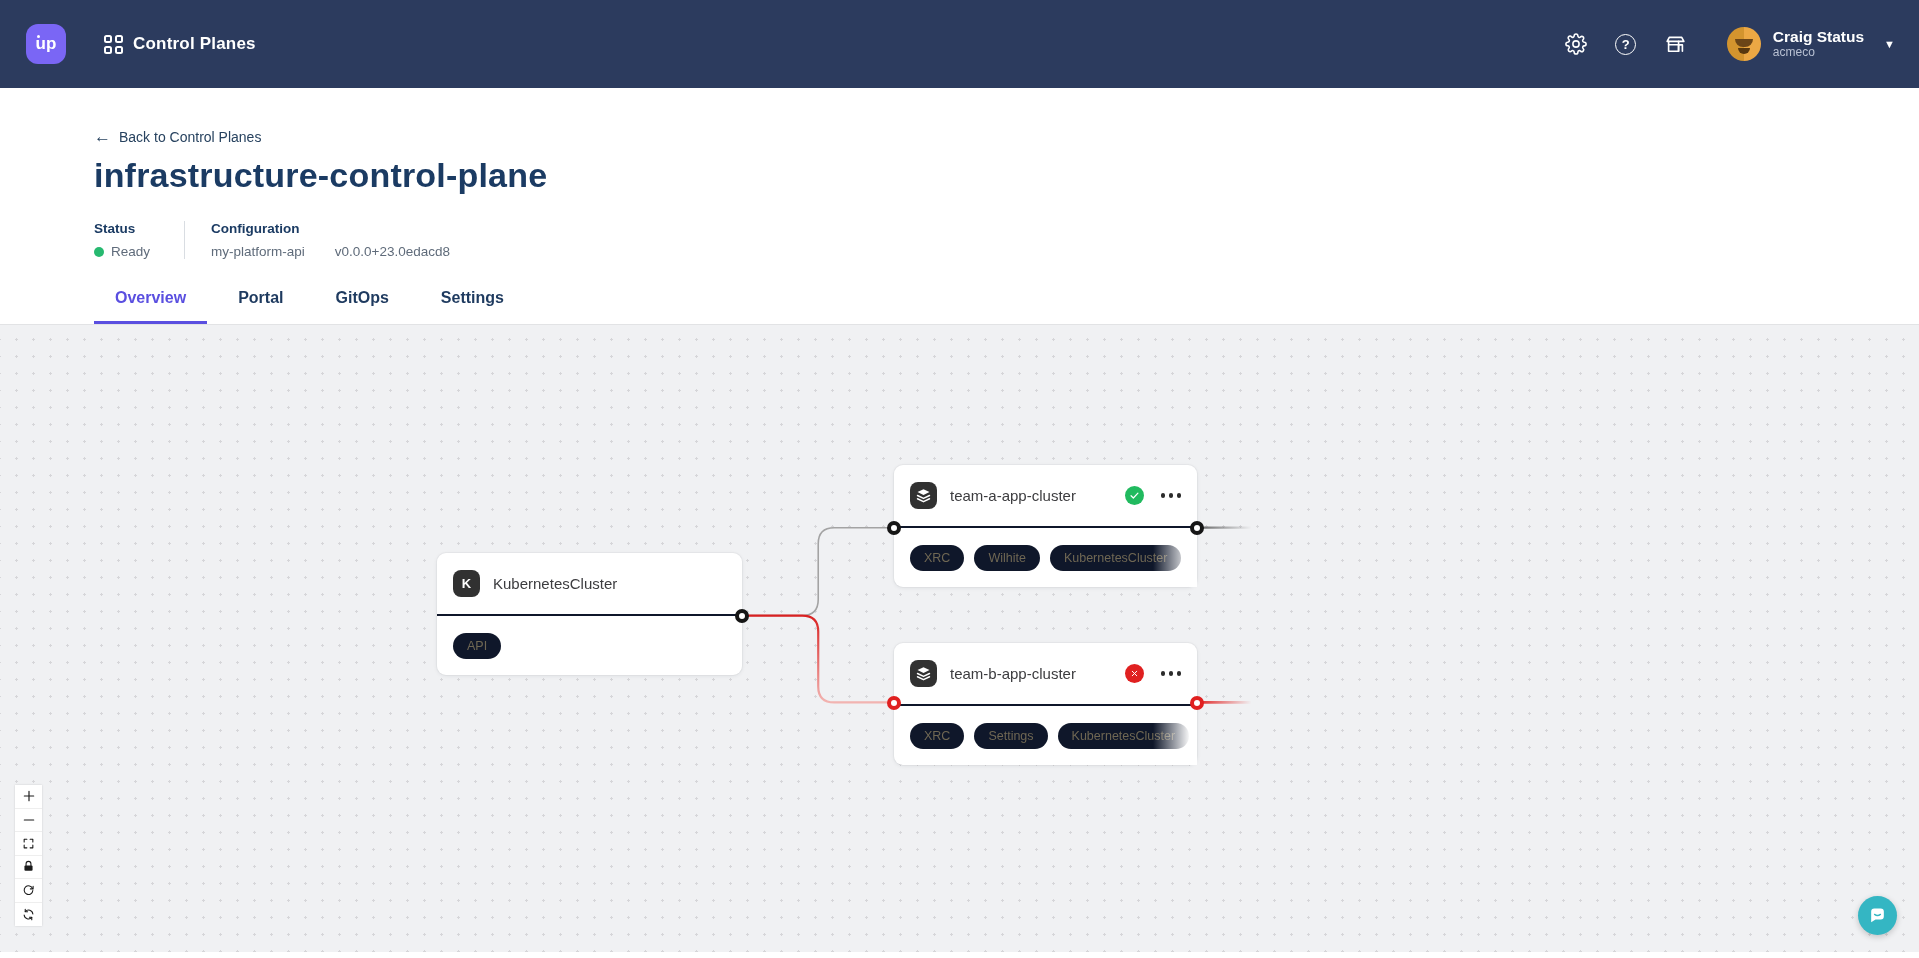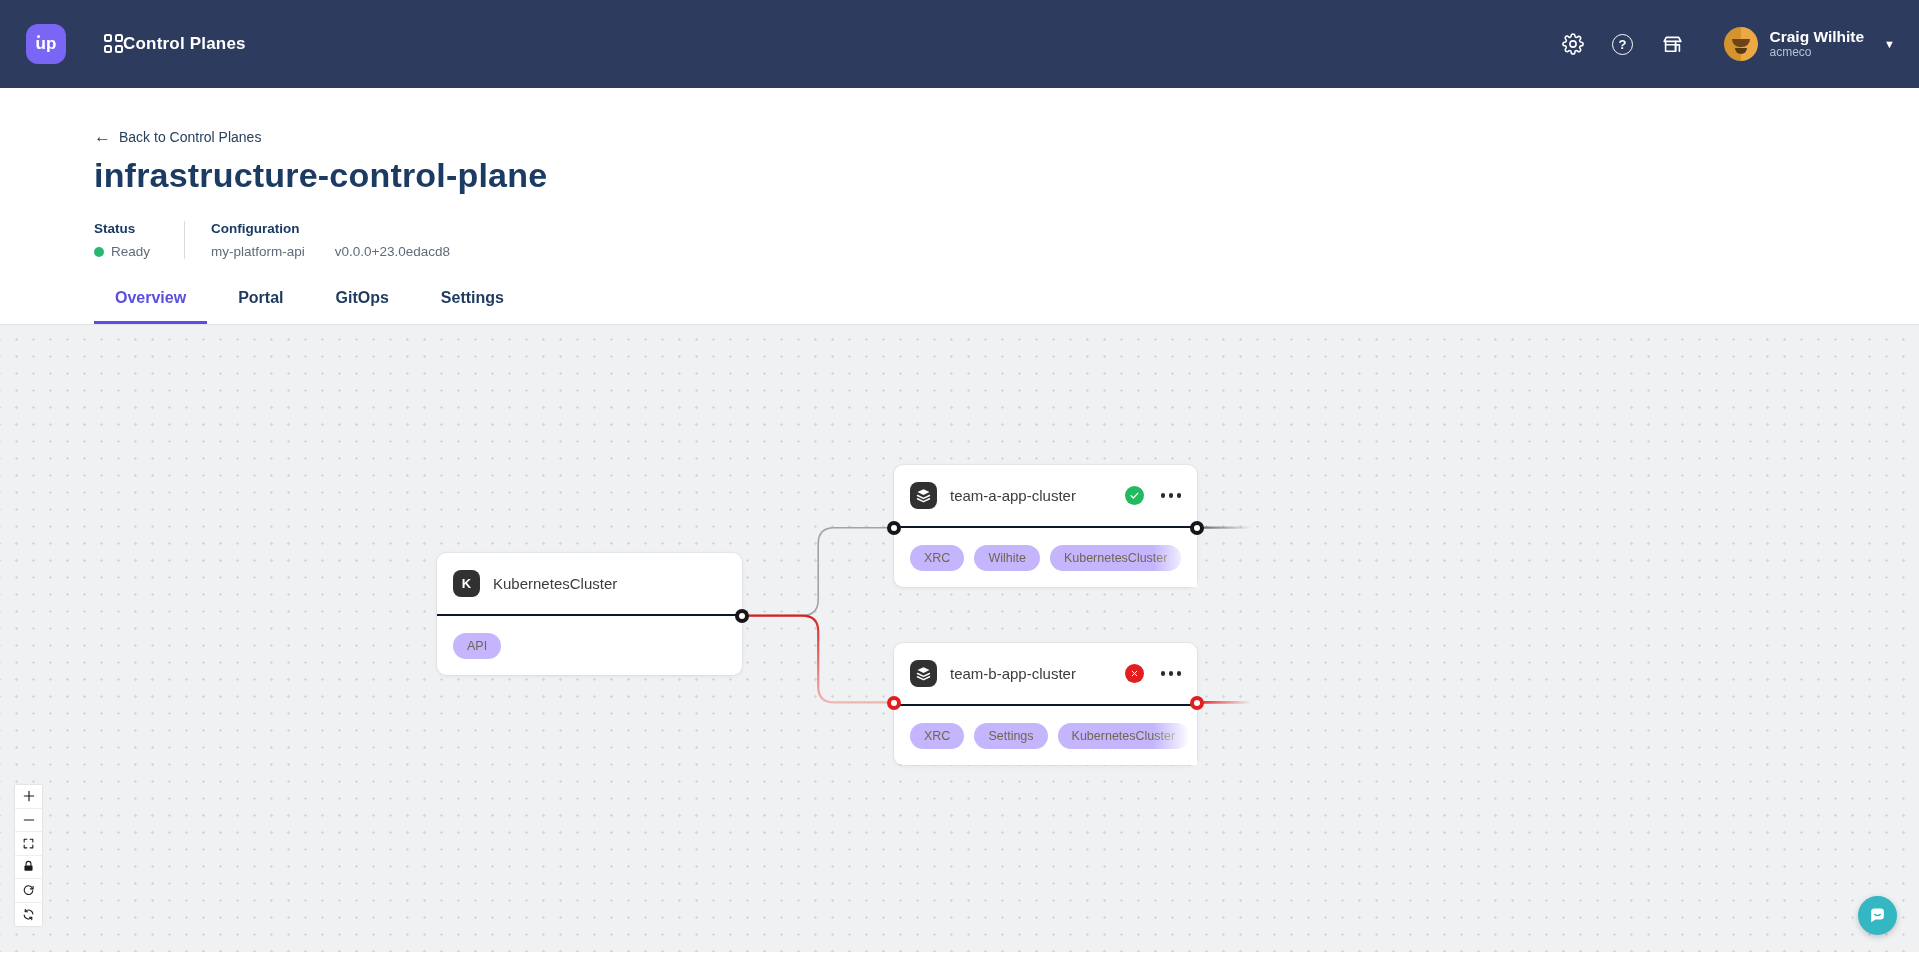--- a/index.html
+++ b/index.html
@@ -2,21 +2,21 @@
 <html><head>
 <meta charset="utf-8">
 <style>
   * { margin:0; padding:0; box-sizing:border-box; }
   html,body { width:1919px; height:958px; overflow:hidden; font-family:"Liberation Sans", sans-serif; background:#fff; }
 
   
   .navbar { height:88px; background:#2c3b5e; display:flex; align-items:center; padding:0 24px 0 26px; }
   .logo { width:40px; height:40px; border-radius:12px; background:#7a66f5; color:#fff; font-weight:bold; font-size:17px; display:flex; align-items:center; justify-content:center; position:relative; cursor:pointer; }
   .logo .logo-dot { position:absolute; top:11px; left:11px; width:3px; height:3px; border-radius:50%; background:#fff; }
-  .nav-app { display:flex; align-items:flex-start; margin-left:38px; }
+  .nav-app { display:flex; align-items:flex-end; gap:10px; margin-left:38px; }
   .grid-icon { display:grid; grid-template-columns:8px 8px; grid-template-rows:8px 8px; gap:3px; }
   .grid-icon span { border:2px solid #fff; border-radius:2.5px; }
   .nav-title { color:#fff; font-size:17px; font-weight:bold; letter-spacing:.2px; }
   .nav-right { margin-left:auto; display:flex; align-items:center; gap:24px; }
   .nav-icon-btn { width:26px; height:26px; display:flex; align-items:center; justify-content:center; color:#fff; cursor:pointer; }
   .nav-icon-btn svg { stroke:#fff; fill:none; stroke-width:1.7; stroke-linecap:round; stroke-linejoin:round; }
   .help-circle { width:21px; height:21px; border:1.8px solid #fff; border-radius:50%; color:#fff; font-size:13px; font-weight:bold; display:flex; align-items:center; justify-content:center; }
   .user-chip { display:flex; align-items:center; gap:12px; margin-left:14px; cursor:pointer; }
   .avatar { width:34px; height:34px; border-radius:50%; background:linear-gradient(90deg,#d3942e 50%,#eca844 50%); position:relative; overflow:hidden; }
   .avatar i { position:absolute; left:50%; transform:translateX(-50%); background:#6b4517; }
@@ -55,21 +55,21 @@
   .node-icon { width:27px; height:27px; border-radius:8px; background:#313131; color:#fff; display:flex; align-items:center; justify-content:center; font-weight:bold; font-size:13px; flex:none; }
   .node-title { font-size:15px; color:#3c3c3f; flex:1; white-space:nowrap; }
   .status-ic { width:19px; height:19px; border-radius:50%; display:flex; align-items:center; justify-content:center; flex:none; margin-right:4px; }
   .status-ic.ok { background:#21ba5f; }
   .status-ic.bad { background:#e02020; }
   .status-ic svg { stroke:#fff; fill:none; stroke-width:2.6; stroke-linecap:round; stroke-linejoin:round; }
   .kebab { display:flex; gap:3.5px; cursor:pointer; padding:4px 0; }
   .kebab i { width:4.5px; height:4.5px; border-radius:50%; background:#2b2b2b; }
   .node-body { height:59px; display:flex; align-items:center; gap:10px; padding:0 16px; position:relative; overflow:hidden; white-space:nowrap; }
   .node-body.faded::after { content:""; position:absolute; top:0; right:0; bottom:0; width:44px; background:linear-gradient(90deg, rgba(255,255,255,0), #fff 85%); }
-  .badge { background:#c4b5fd; color:#6f6753; font-size:12.5px; padding:6px 14px; border-radius:13px; flex:none; }
+  .badge { background:#0f172a; color:#6f6753; font-size:12.5px; padding:6px 14px; border-radius:13px; flex:none; }
 
   .handle { position:absolute; width:14px; height:14px; border-radius:50%; background:#fff; border:4px solid #161616; cursor:crosshair; }
   .handle.red { border-color:#e02020; }
 
   
   .flow-controls { position:absolute; left:15px; top:460px; width:27px; background:#fff; box-shadow:0 0 2px rgba(0,0,0,.15); display:flex; flex-direction:column; }
   .fc-btn { height:23.5px; display:flex; align-items:center; justify-content:center; border-bottom:1px solid #eee; cursor:pointer; background:#fff; }
   .fc-btn:last-child { border-bottom:none; }
   .fc-btn svg { stroke:#1b1b1b; fill:none; stroke-width:2; stroke-linecap:round; stroke-linejoin:round; }
 
@@ -110,21 +110,21 @@
         <path d="M15.2 19v-6.6h4V19"></path>
         <path d="M4.8 12.2h10.4"></path>
       </svg>
     </div>
     <div class="user-chip">
       <div class="avatar">
           <i class="b1"></i>
           <i class="b2"></i>
         </div>
       <div class="user-meta">
-        <span class="user-name">Craig Wilhite</span>
+        <span class="user-name">Craig Status</span>
         <span class="user-org">acmeco</span>
       </div>
       <span class="caret">▼</span>
     </div>
   </div>
 </div>
 
 <div class="page-header">
   <div class="back-link">
     <span class="back-arrow">←</span>

